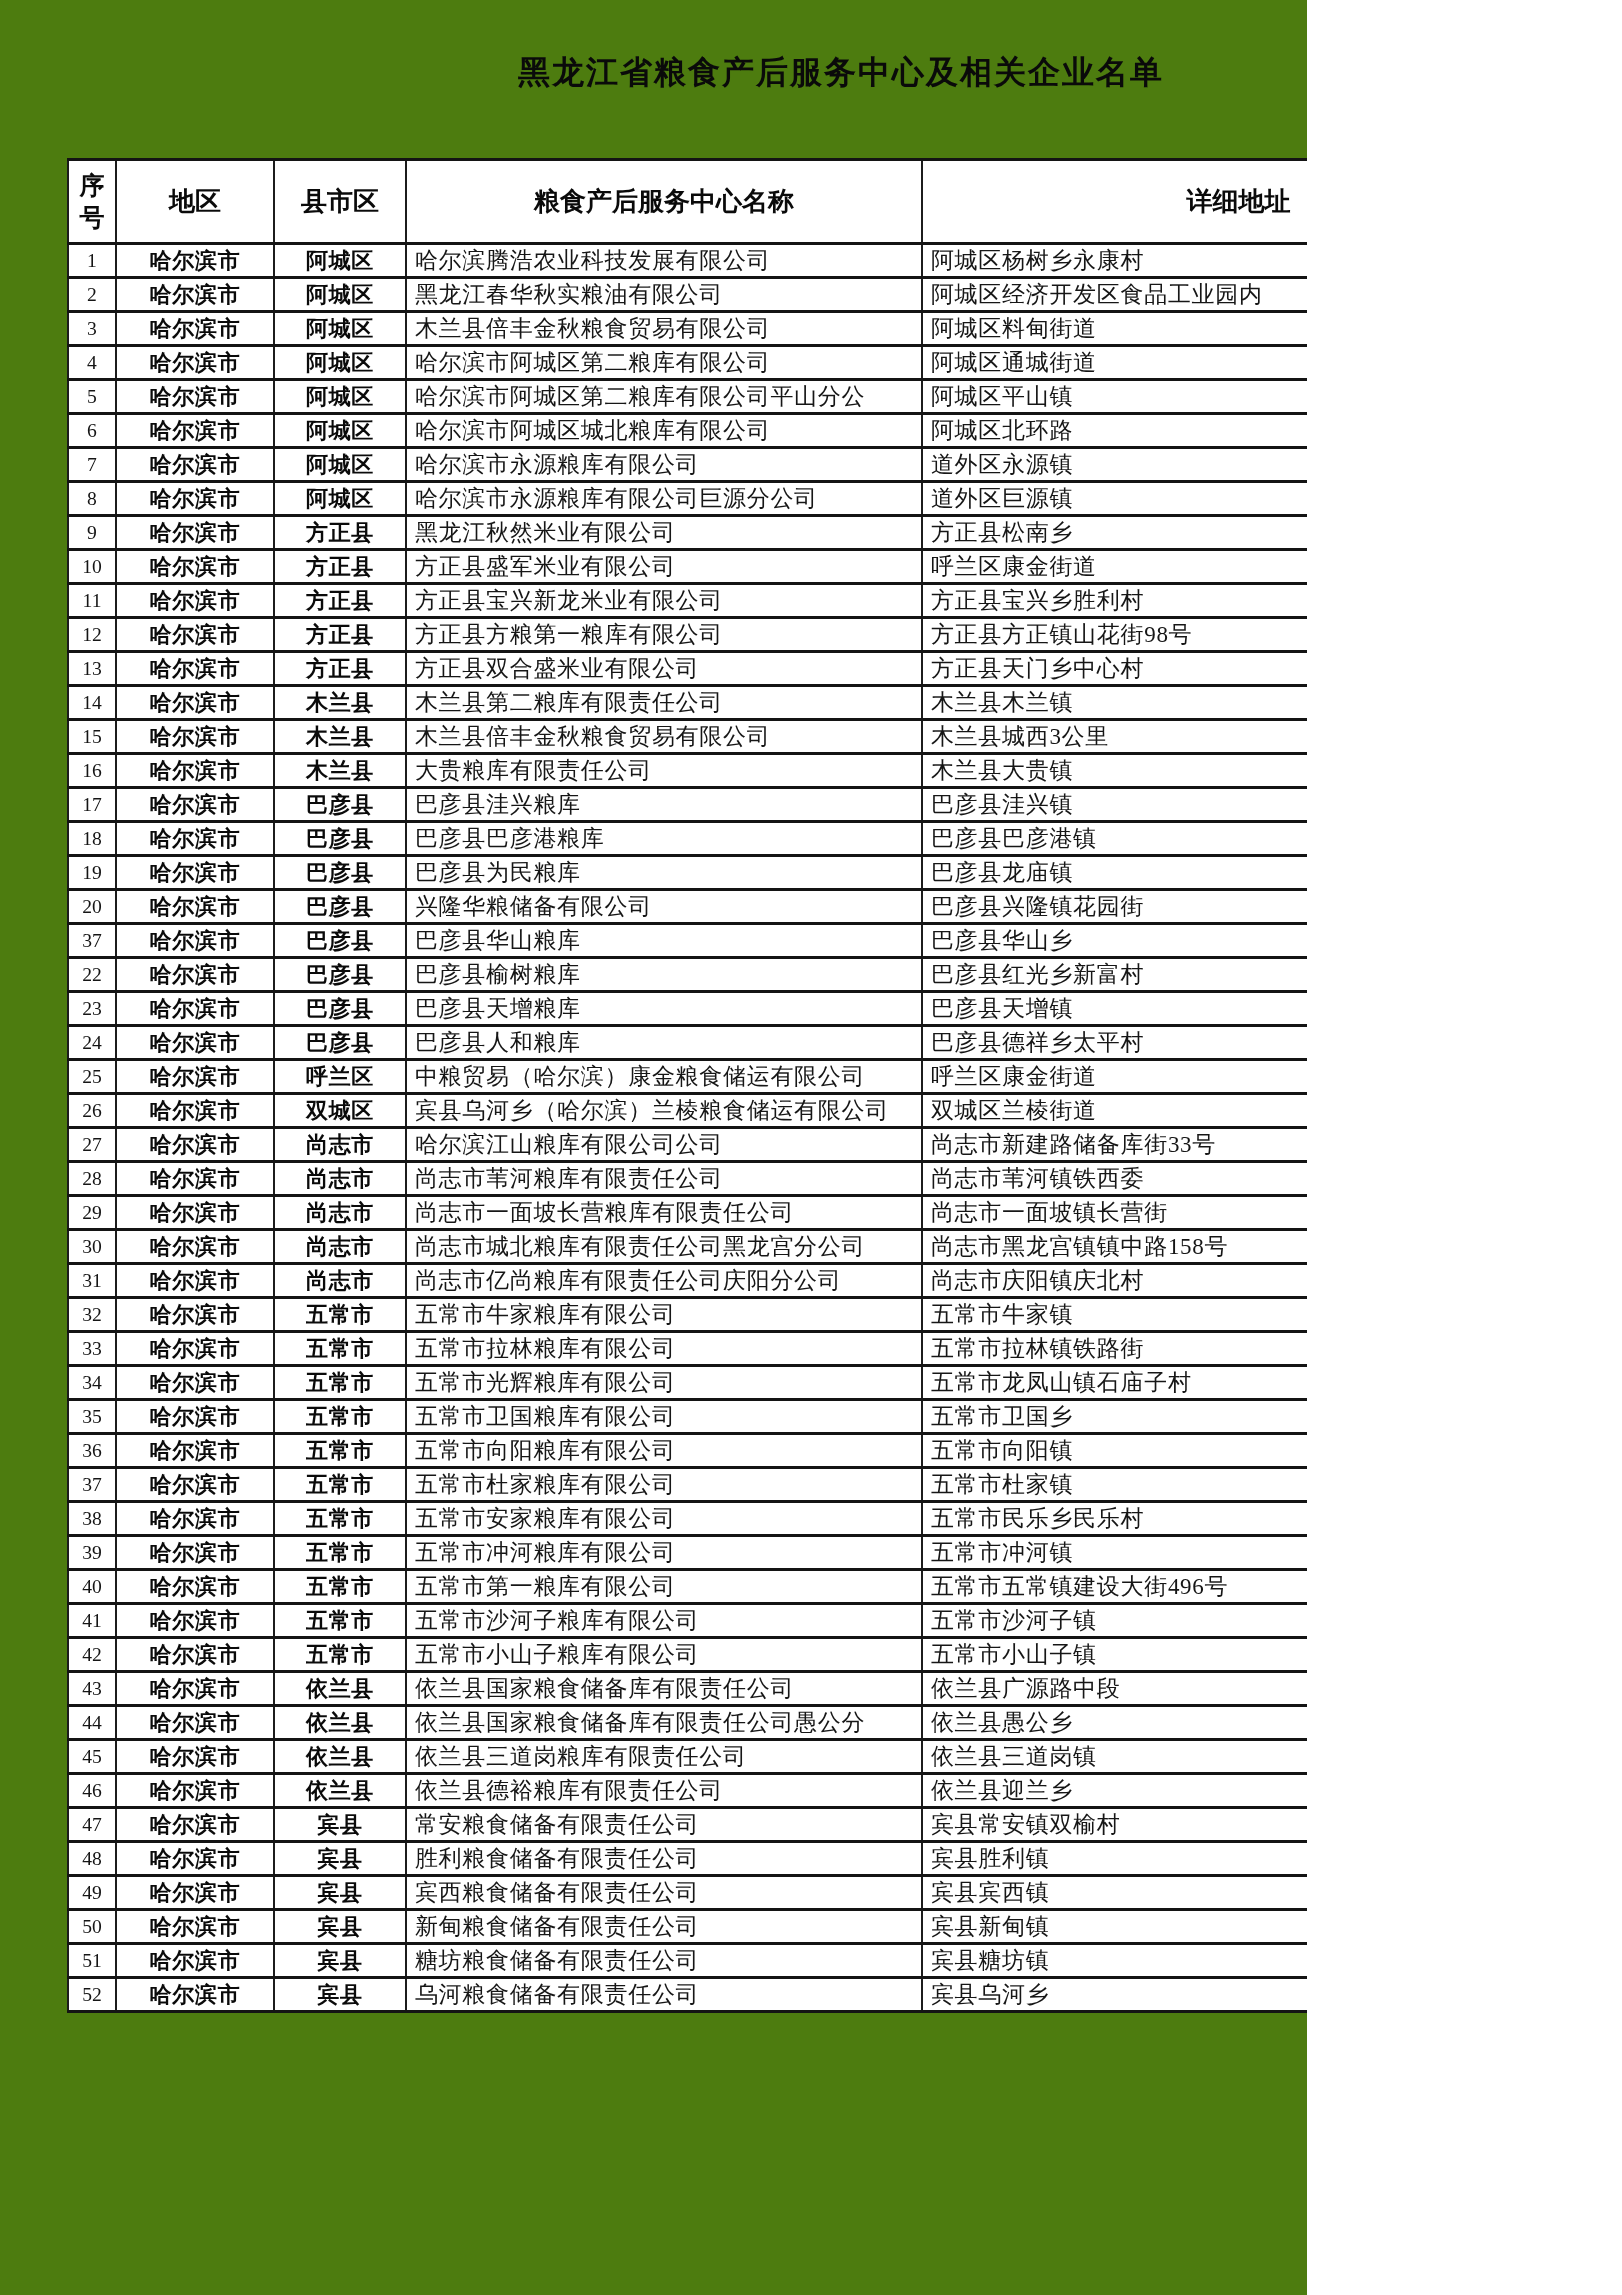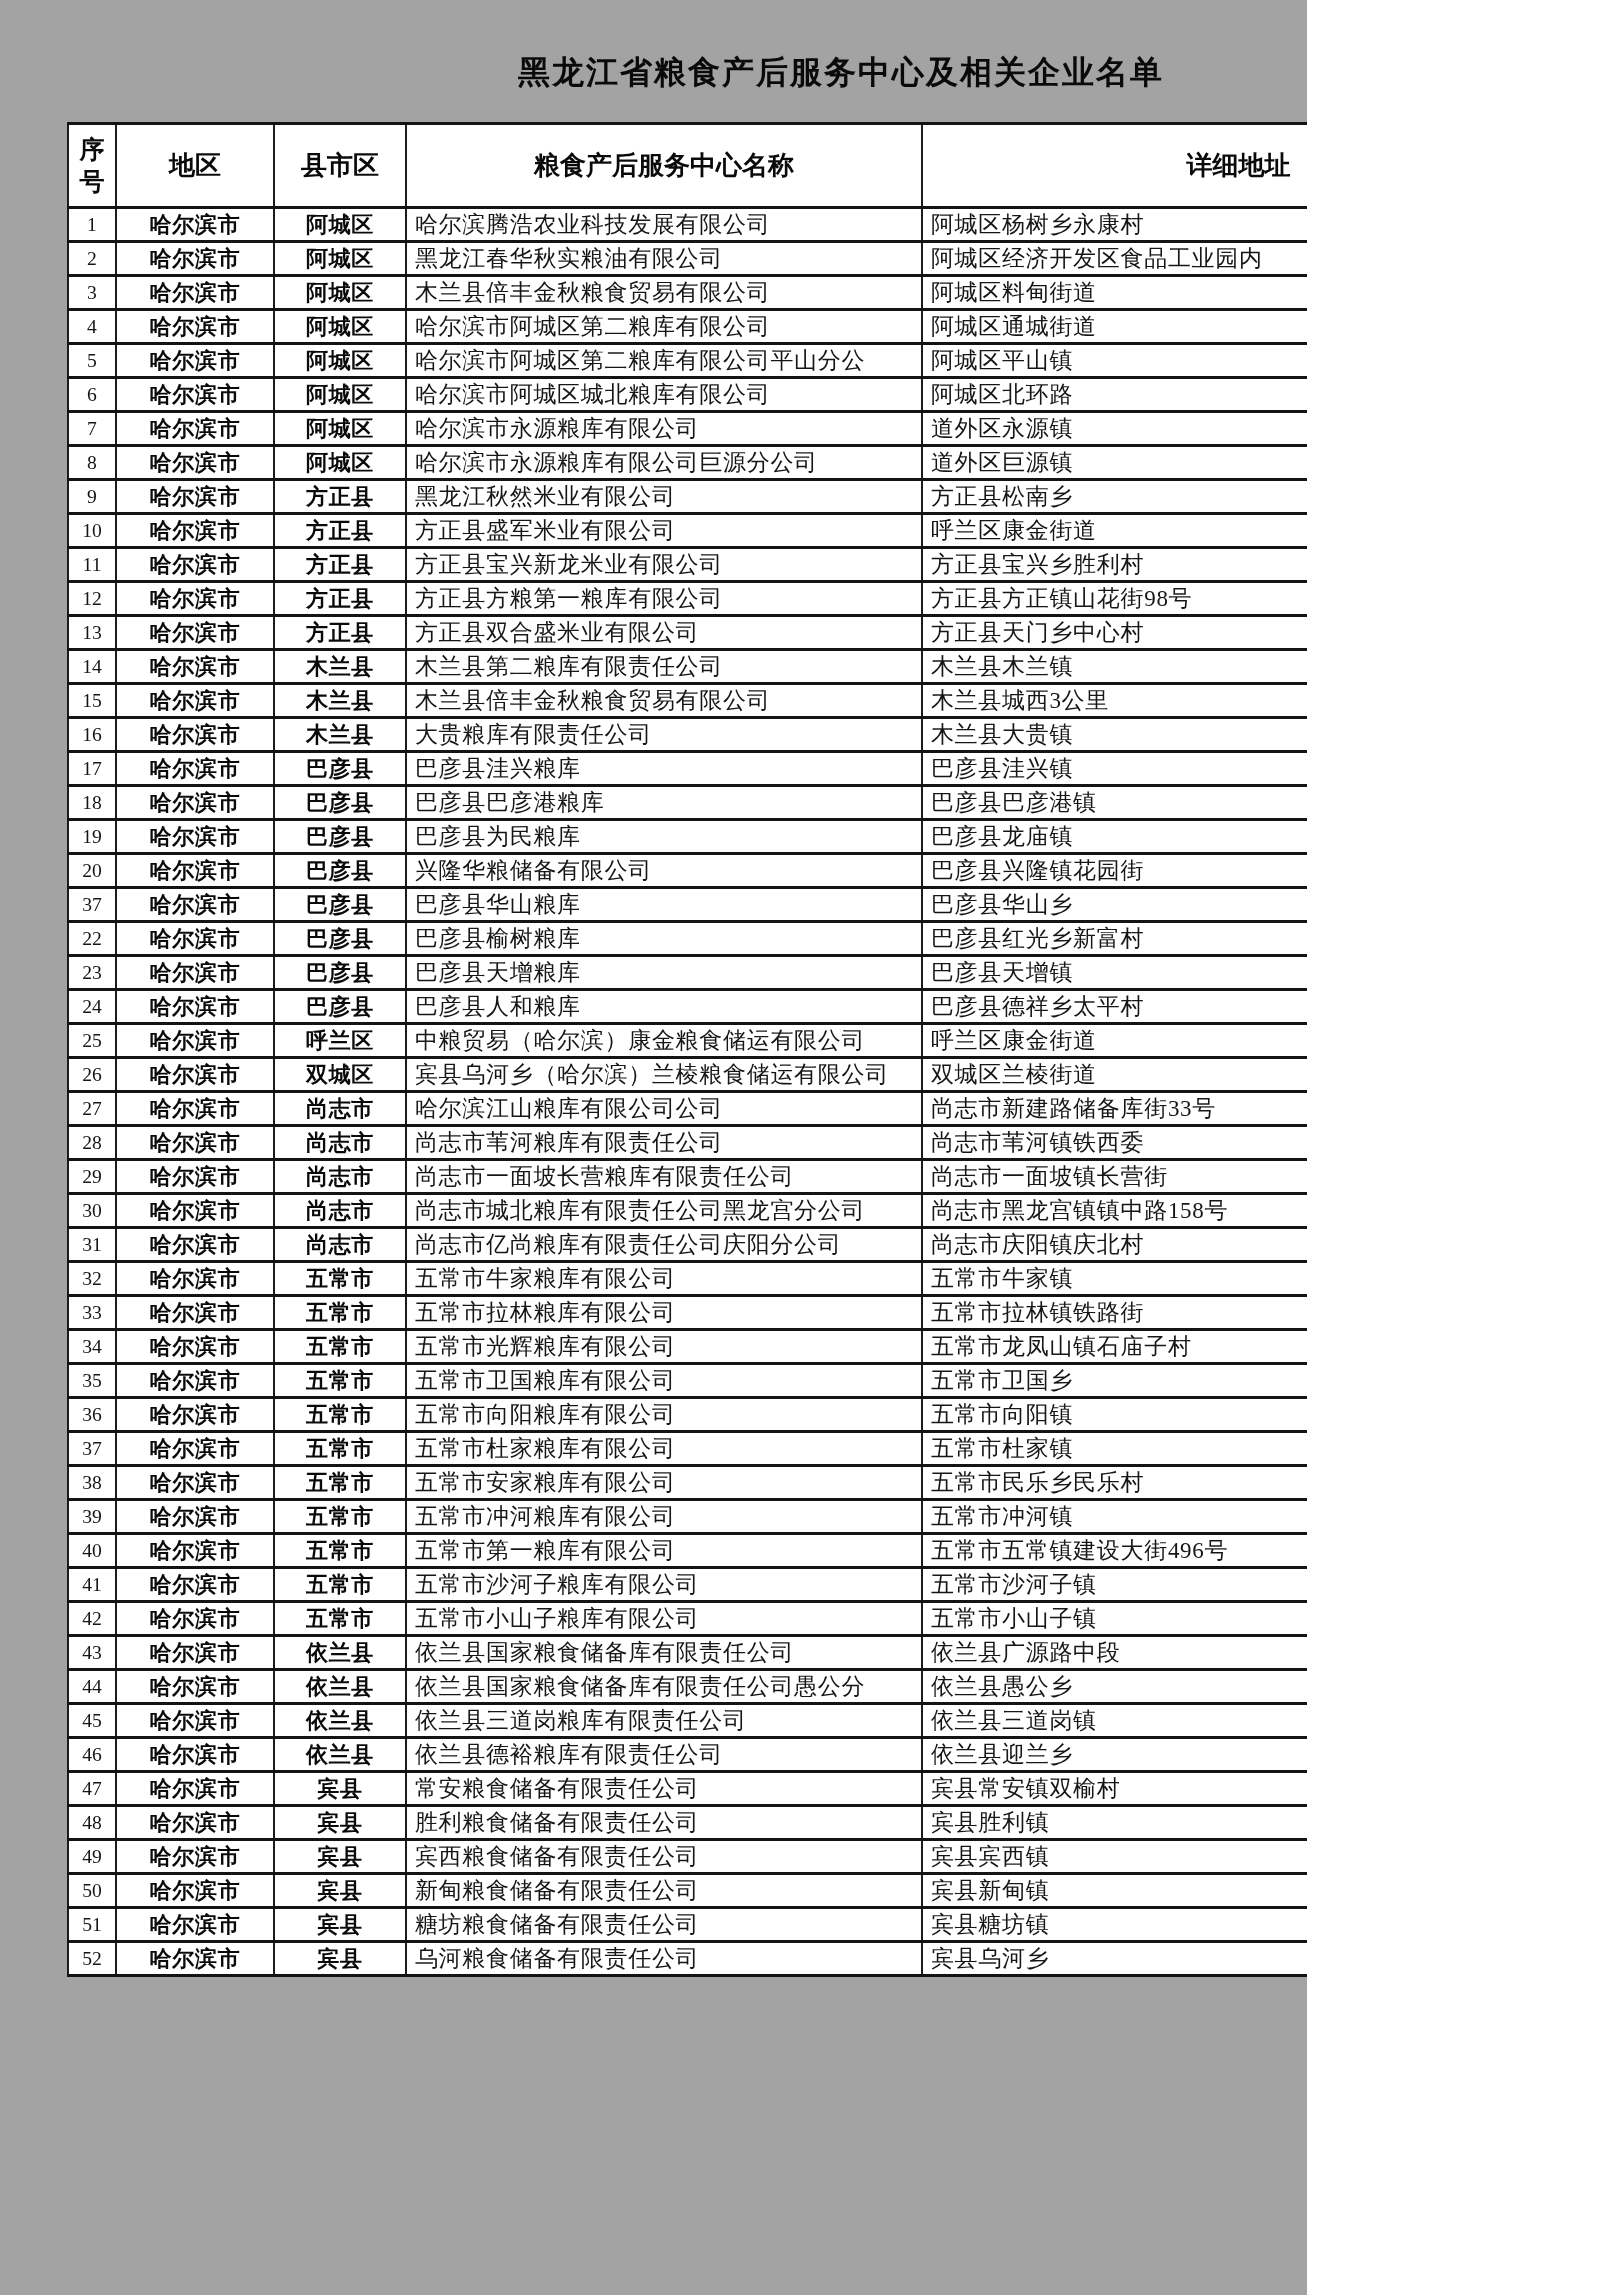--- a/index.html
+++ b/index.html
@@ -9,21 +9,21 @@
     width: 1623px;
     height: 2295px;
     font-family: "Liberation Serif", serif;
     color: #111;
     -webkit-font-smoothing: antialiased;
   }
   .page {
     position: relative;
     width: 1307px;
     height: 2295px;
-    background: #a3a3a3;
+    background: #4d7c0f;
     overflow: hidden;
   }
   .doc-title {
     position: absolute;
     top: 51px;
     left: 0;
     width: 1623px;
     text-align: center;
     font-family: "Liberation Sans", sans-serif;
     font-weight: 700;
@@ -52,21 +52,21 @@
   table.roster th, table.roster td {
     border-left: 2px solid #1c1c1c;
     border-right: 2px solid #1c1c1c;
     border-top: 3.9px solid #141414;
     border-bottom: 3.9px solid #141414;
     padding: 0;
     overflow: hidden;
     vertical-align: middle;
     background: #fff;
   }
-  table.roster { border: 2.6px solid #111; }
+  table.roster { border: 2.6px solid #111; margin-top: 36px; }
 
   table.roster thead th {
     height: 81px;
     font-family: "Liberation Sans", sans-serif;
     font-weight: 700;
     font-size: 26px;
     text-align: center;
     line-height: 1.25;
     color: #0a0a0a;
   }

